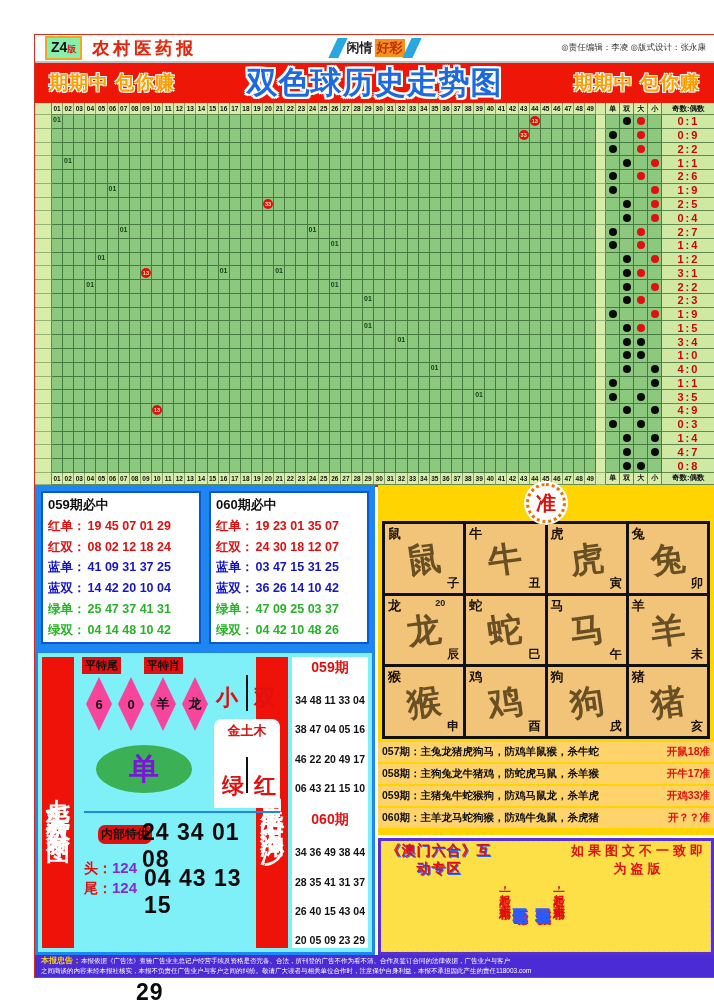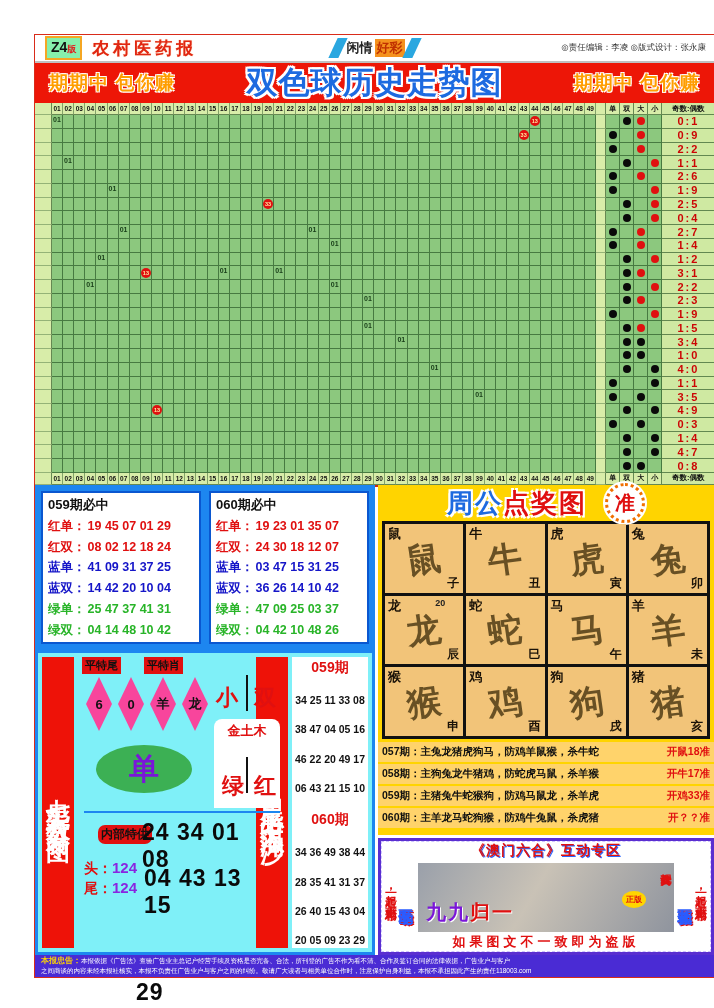--- a/index.html
+++ b/index.html
@@ -88,21 +88,21 @@
   .nb{position:absolute;background:#e01010;color:#111;font-weight:bold;font-size:12px;padding:1px 3px;}
   .bignum{position:absolute;color:#0a0a0a;font-weight:bold;font-size:23px;letter-spacing:1px;}
   .ht{position:absolute;font-weight:bold;font-size:14px;color:#e01010;}
   .ht .v{color:#8926e0;font-size:15px;}
   .wcol{flex:0 0 76px;background:#fff;margin:4px 4px 4px 0;display:flex;flex-direction:column;justify-content:space-between;align-items:center;padding:2px 0;}
   .wcol .per{color:#e01010;font-weight:bold;font-size:14px;}
   .wcol .nums{color:#111;font-weight:bold;font-size:10.5px;white-space:nowrap;}
 
   
   .am{position:absolute;left:343px;top:803px;width:336px;height:117px;background:#5a2fd0;padding:3px;box-sizing:border-box;}
-  .am-in{width:100%;height:100%;background:#ffffff;border:1px dashed #cfc3ff;box-sizing:border-box;display:flex;flex-direction:column;}
+  .am-in{width:100%;height:100%;background:#fde047;border:1px dashed #cfc3ff;box-sizing:border-box;display:flex;flex-direction:row;}
   .am-title{height:20px;text-align:center;font-size:14px;font-weight:bold;color:#e01010;text-shadow:1px 1px 0 #2a66ff;letter-spacing:1px;}
   .am-mid{flex:1;display:flex;align-items:stretch;padding:0 2px;}
   .vred{writing-mode:vertical-rl;text-orientation:upright;color:#e01010;font-weight:bold;font-size:12px;line-height:14px;display:flex;align-items:center;justify-content:center;}
   .vblue{writing-mode:vertical-rl;text-orientation:upright;color:#2a5cff;font-weight:bold;font-size:15px;line-height:17px;display:flex;align-items:center;justify-content:center;text-shadow:1px 1px 0 #e01010;}
   .photo{flex:1;margin:1px 3px;background:linear-gradient(120deg,#9aa0aa 0%,#c9c2b6 45%,#8f949e 100%);position:relative;overflow:hidden;}
   .photo .nine{position:absolute;left:8px;bottom:6px;font-size:20px;font-weight:bold;letter-spacing:2px;}
   .photo .nine .p1{color:#7a16d8;text-shadow:1px 1px 0 #fff;}
   .photo .nine .p2{color:#e01010;text-shadow:1px 1px 0 #fff;}
   .photo .side{position:absolute;right:2px;top:2px;writing-mode:vertical-rl;text-orientation:upright;color:#e01010;font-weight:bold;font-size:11px;line-height:12px;}
   .photo .stamp{position:absolute;right:28px;top:28px;background:#ffd400;color:#e01010;font-size:8px;font-weight:bold;border-radius:50%;padding:3px 4px;}
@@ -1931,21 +1931,20 @@
             <div class="pline c-blue"><span class="lab">蓝单：</span><span class="vals">03 47 15 31 25</span></div>
             <div class="pline c-blue"><span class="lab">蓝双：</span><span class="vals">36 26 14 10 42</span></div>
             <div class="pline c-green"><span class="lab">绿单：</span><span class="vals">47 09 25 03 37</span></div>
             <div class="pline c-green"><span class="lab">绿双：</span><span class="vals">04 42 10 48 26</span></div>
           </div>
         </div>
     </div>
 
     <div class="zg">
       <div class="zg-title">
-        <span class="zt"><span>周公</span><span class="r">点奖图</span></span>
         <span class="zhun">准</span>
       </div>
       <div class="zodiac" id="zodiac">
           <div class="zcell">
             <span class="an">鼠</span>
             <span class="big">鼠</span>
             <span class="br">子</span>
           </div>
           <div class="zcell">
             <span class="an">牛</span>
@@ -2052,21 +2051,21 @@
         <div class="bignum" style="left:66px;top:212px;">04 43 13 15</div>
         <div class="bignum" style="left:58px;top:256px;margin-top:43px;">35 07 06 29</div>
       <div class="diam" style="left: 8px; top: 24px;">6</div>
           <div class="diam" style="left: 40px; top: 24px;">0</div>
           <div class="diam" style="left: 72px; top: 24px;">羊</div>
           <div class="diam" style="left: 104px; top: 24px;">龙</div>
         </div>
       <div class="vstrip" style="margin-left:0;">尾尾必中大浪淘沙</div>
       <div class="wcol" id="wcol">
           <div class="per">059期</div>
-          <div class="nums">34 25 11 33 08</div>
+          <div class="nums">34 48 11 33 04</div>
           <div class="nums">38 47 04 05 16</div>
           <div class="nums">46 22 20 49 17</div>
           <div class="nums">06 43 21 15 10</div>
           <div class="per">060期</div>
           <div class="nums">34 36 49 38 44</div>
           <div class="nums">28 35 41 31 37</div>
           <div class="nums">26 40 15 43 04</div>
           <div class="nums">20 05 09 23 29</div>
         </div>
     </div>

